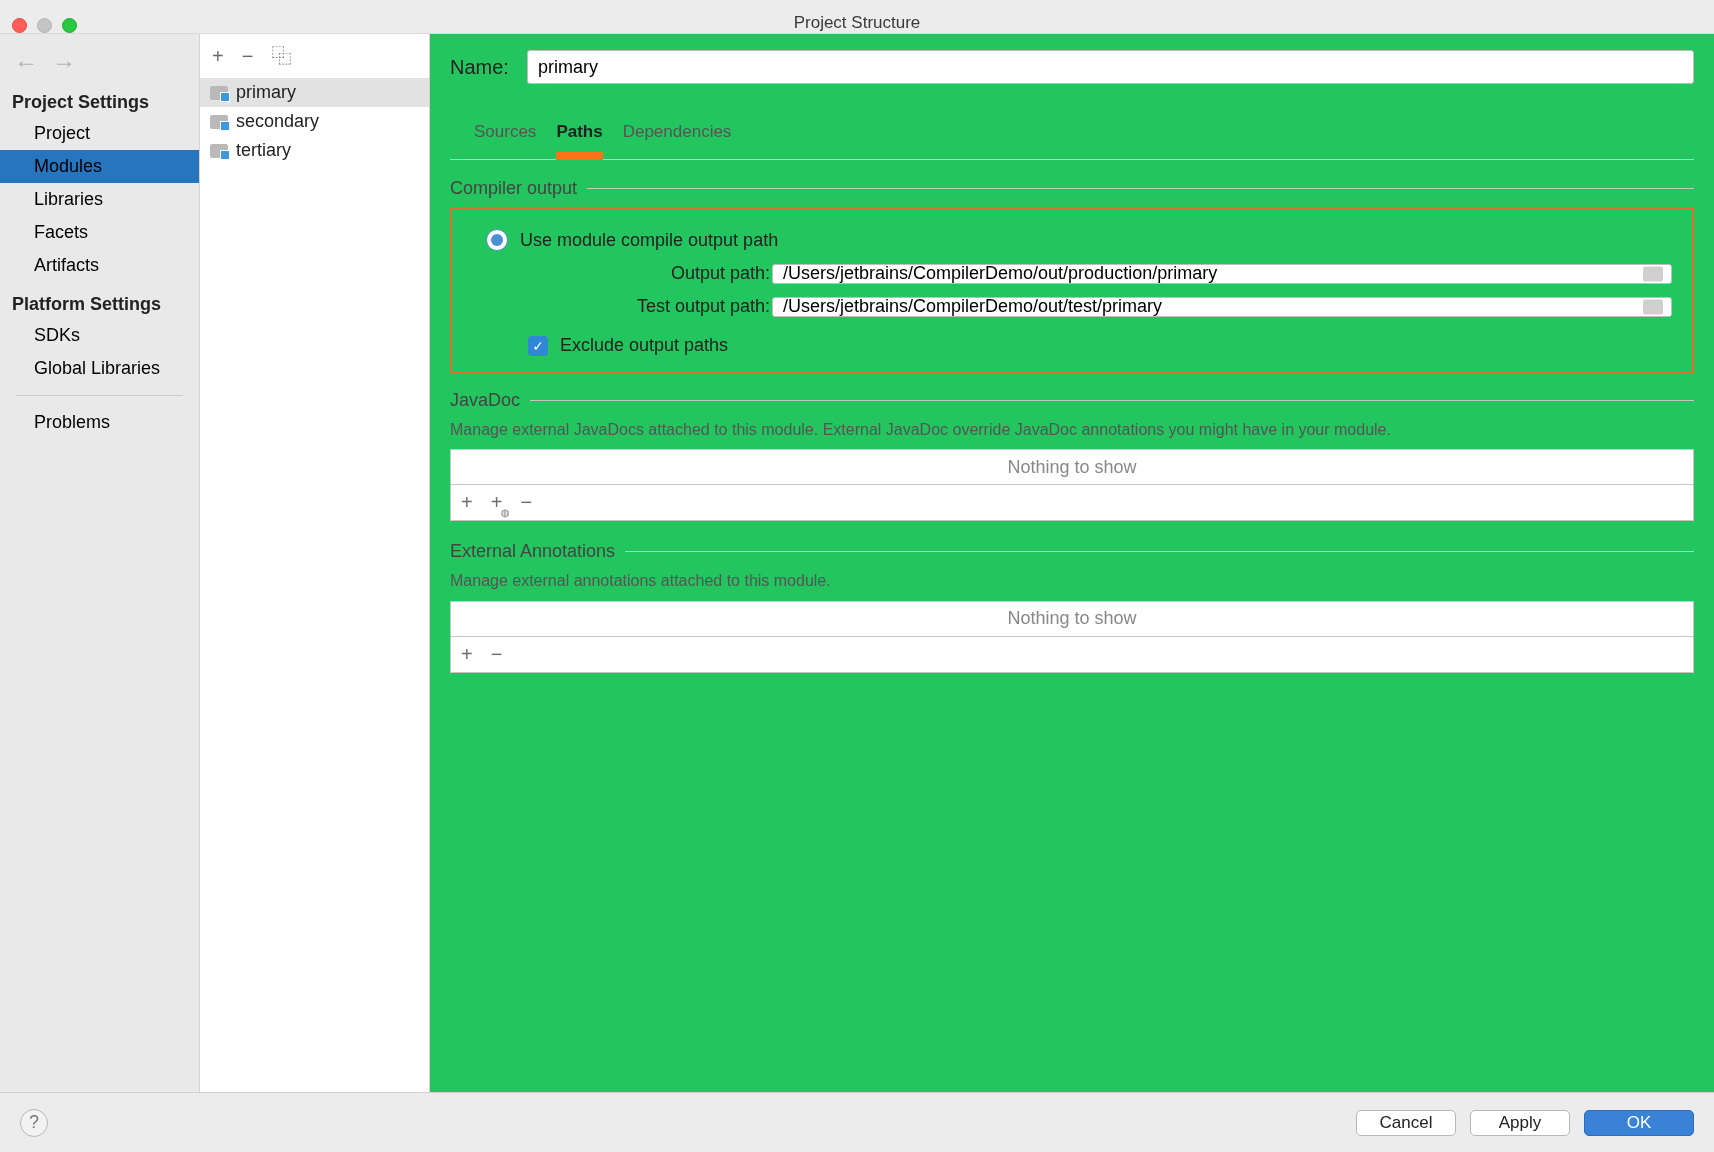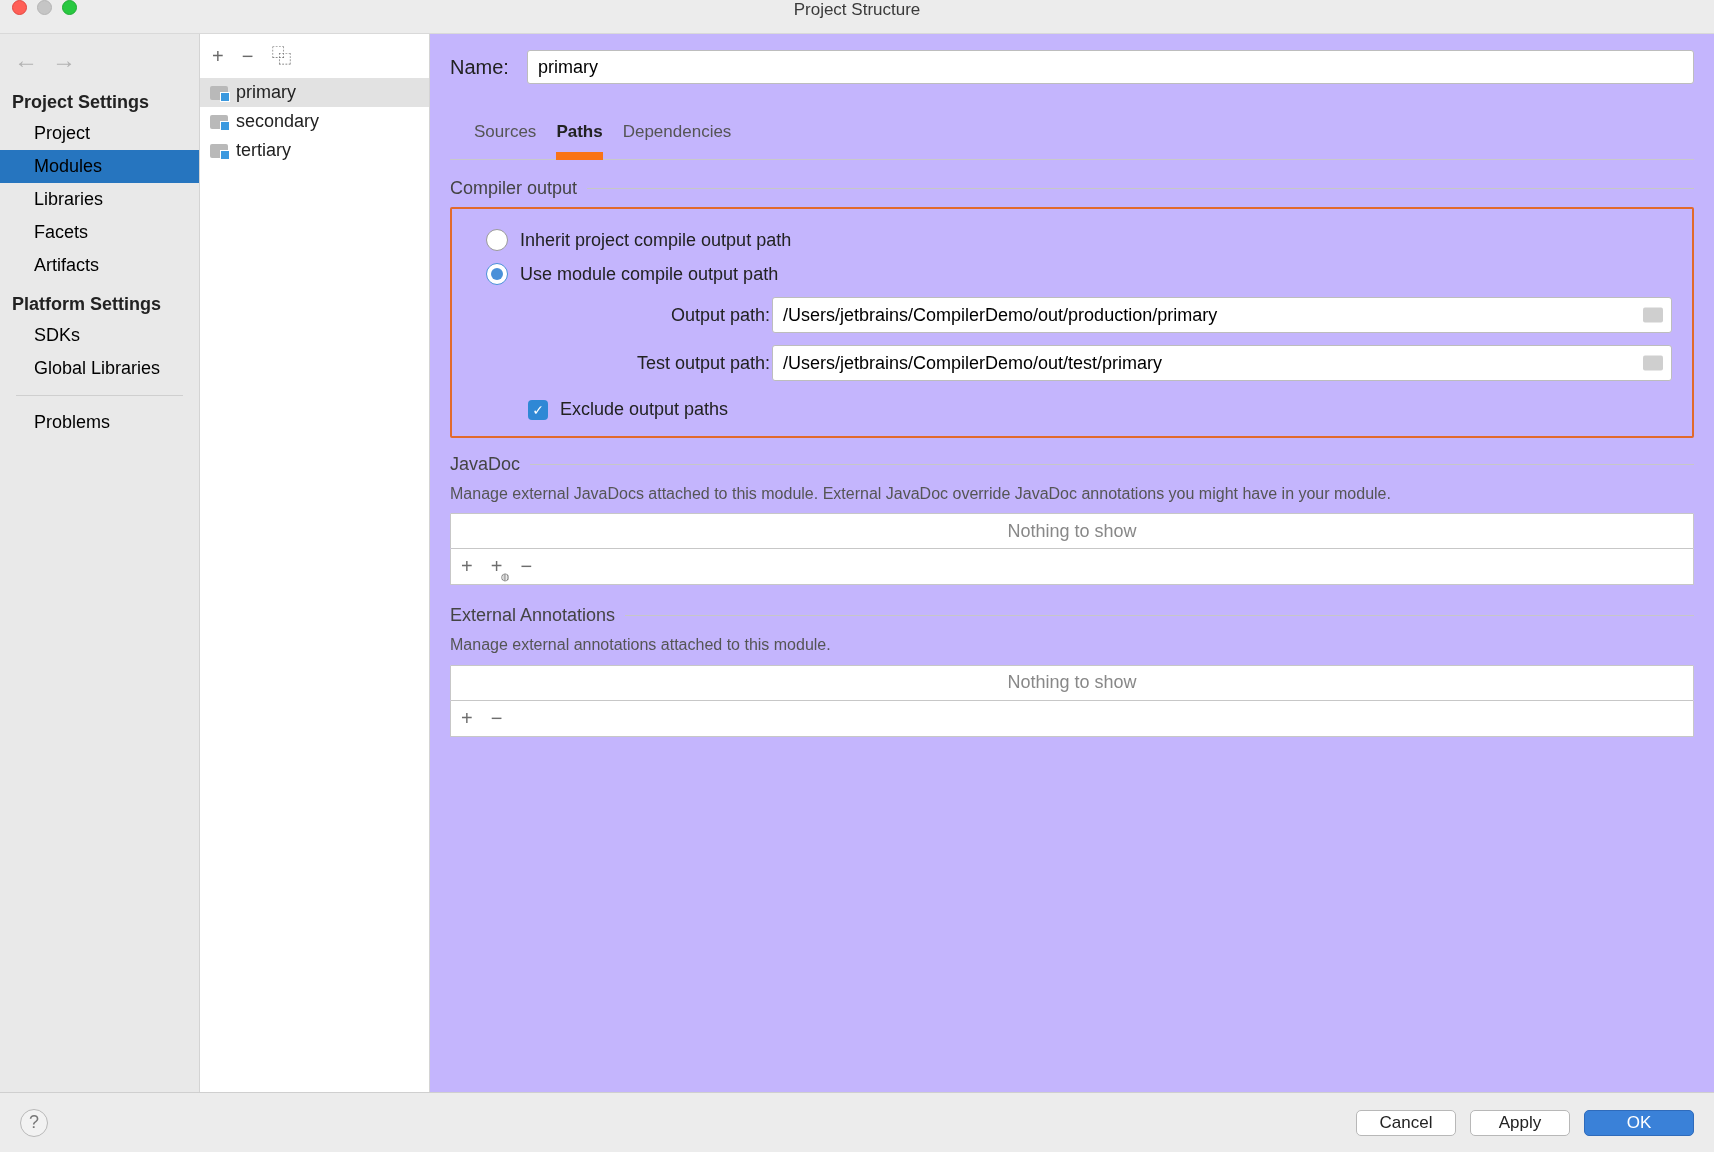--- a/index.html
+++ b/index.html
@@ -11,21 +11,21 @@
       width: 1714px;
       height: 1152px;
       transform-origin: top left;
       overflow: hidden;
     }
     
     .titlebar {
       height: 34px;
       background: #ececec;
       display: flex;
-      align-items: flex-start;
+      align-items: flex-end;
       position: relative;
       border-bottom: 1px solid #d9d9d9;
     }
     .traffic {
       display: flex;
       gap: 10px;
       padding-left: 12px;
     }
     .tl { width: 15px; height: 15px; border-radius: 50%; }
     .tl.red { background:#ff5f57; border:1px solid #e24640; }
@@ -96,21 +96,21 @@
       content:""; position:absolute; inset:0;
       background:#b9b9b9; border-radius:2px;
     }
     .folder-icon::after {
       content:""; position:absolute; right:-2px; bottom:-2px;
       width:8px; height:8px; background:#3b99df; border:1px solid #fff;
     }
 
     
     .content {
-      flex:1; background:#c4b5fd; display:flex; flex-direction:column;
+      flex:1; background:#22c55e; display:flex; flex-direction:column;
       padding: 16px 20px 0 20px;
       font-size: 18px;
       overflow:hidden;
     }
     .name-row {
       display:flex; align-items:center; gap:18px; margin-bottom:12px;
     }
     .name-row label { font-size:20px; color:#222; }
     .name-row input {
       flex:1; height:34px; border:1px solid #bdbdbd; border-radius:3px;
@@ -162,21 +162,21 @@
     .path-row {
       display:grid;
       grid-template-columns: 260px 1fr;
       gap: 2px;
       align-items:center;
       padding: 6px 2px 6px 40px;
     }
     .path-row .plabel { text-align:right; font-size:18px; color:#222; }
     .path-input-wrap {
       position:relative; background:#fff; border:1px solid #bdbdbd; border-radius:3px;
-      height:36px; display:flex; align-items:center;
+      height:20px; display:flex; align-items:center;
     }
     .path-input-wrap input {
       flex:1; border:none; outline:none; font-size:18px; padding:0 36px 0 10px;
       background:transparent;
     }
     .browse-ico {
       position:absolute; right:8px; top:50%; transform:translateY(-50%);
       width:20px; height:15px; background:#cfcfcf; border-radius:2px;
     }
 
@@ -292,24 +292,20 @@
     </div>
 
     <div class="scroll-area">
 
       <div class="section-row">
         <span class="label">Compiler output</span>
         <span class="line"></span>
       </div>
 
       <div class="highlight-box">
-        <div class="radio-row">
-          <span class="radio"></span>
-          <span>Inherit project compile output path</span>
-        </div>
         <div class="radio-row">
           <span class="radio checked"></span>
           <span>Use module compile output path</span>
         </div>
 
         <div class="path-row">
           <span class="plabel">Output path:</span>
           <div class="path-input-wrap">
             <input type="text" value="/Users/jetbrains/CompilerDemo/out/production/primary" style="">
             <span class="browse-ico"></span>

